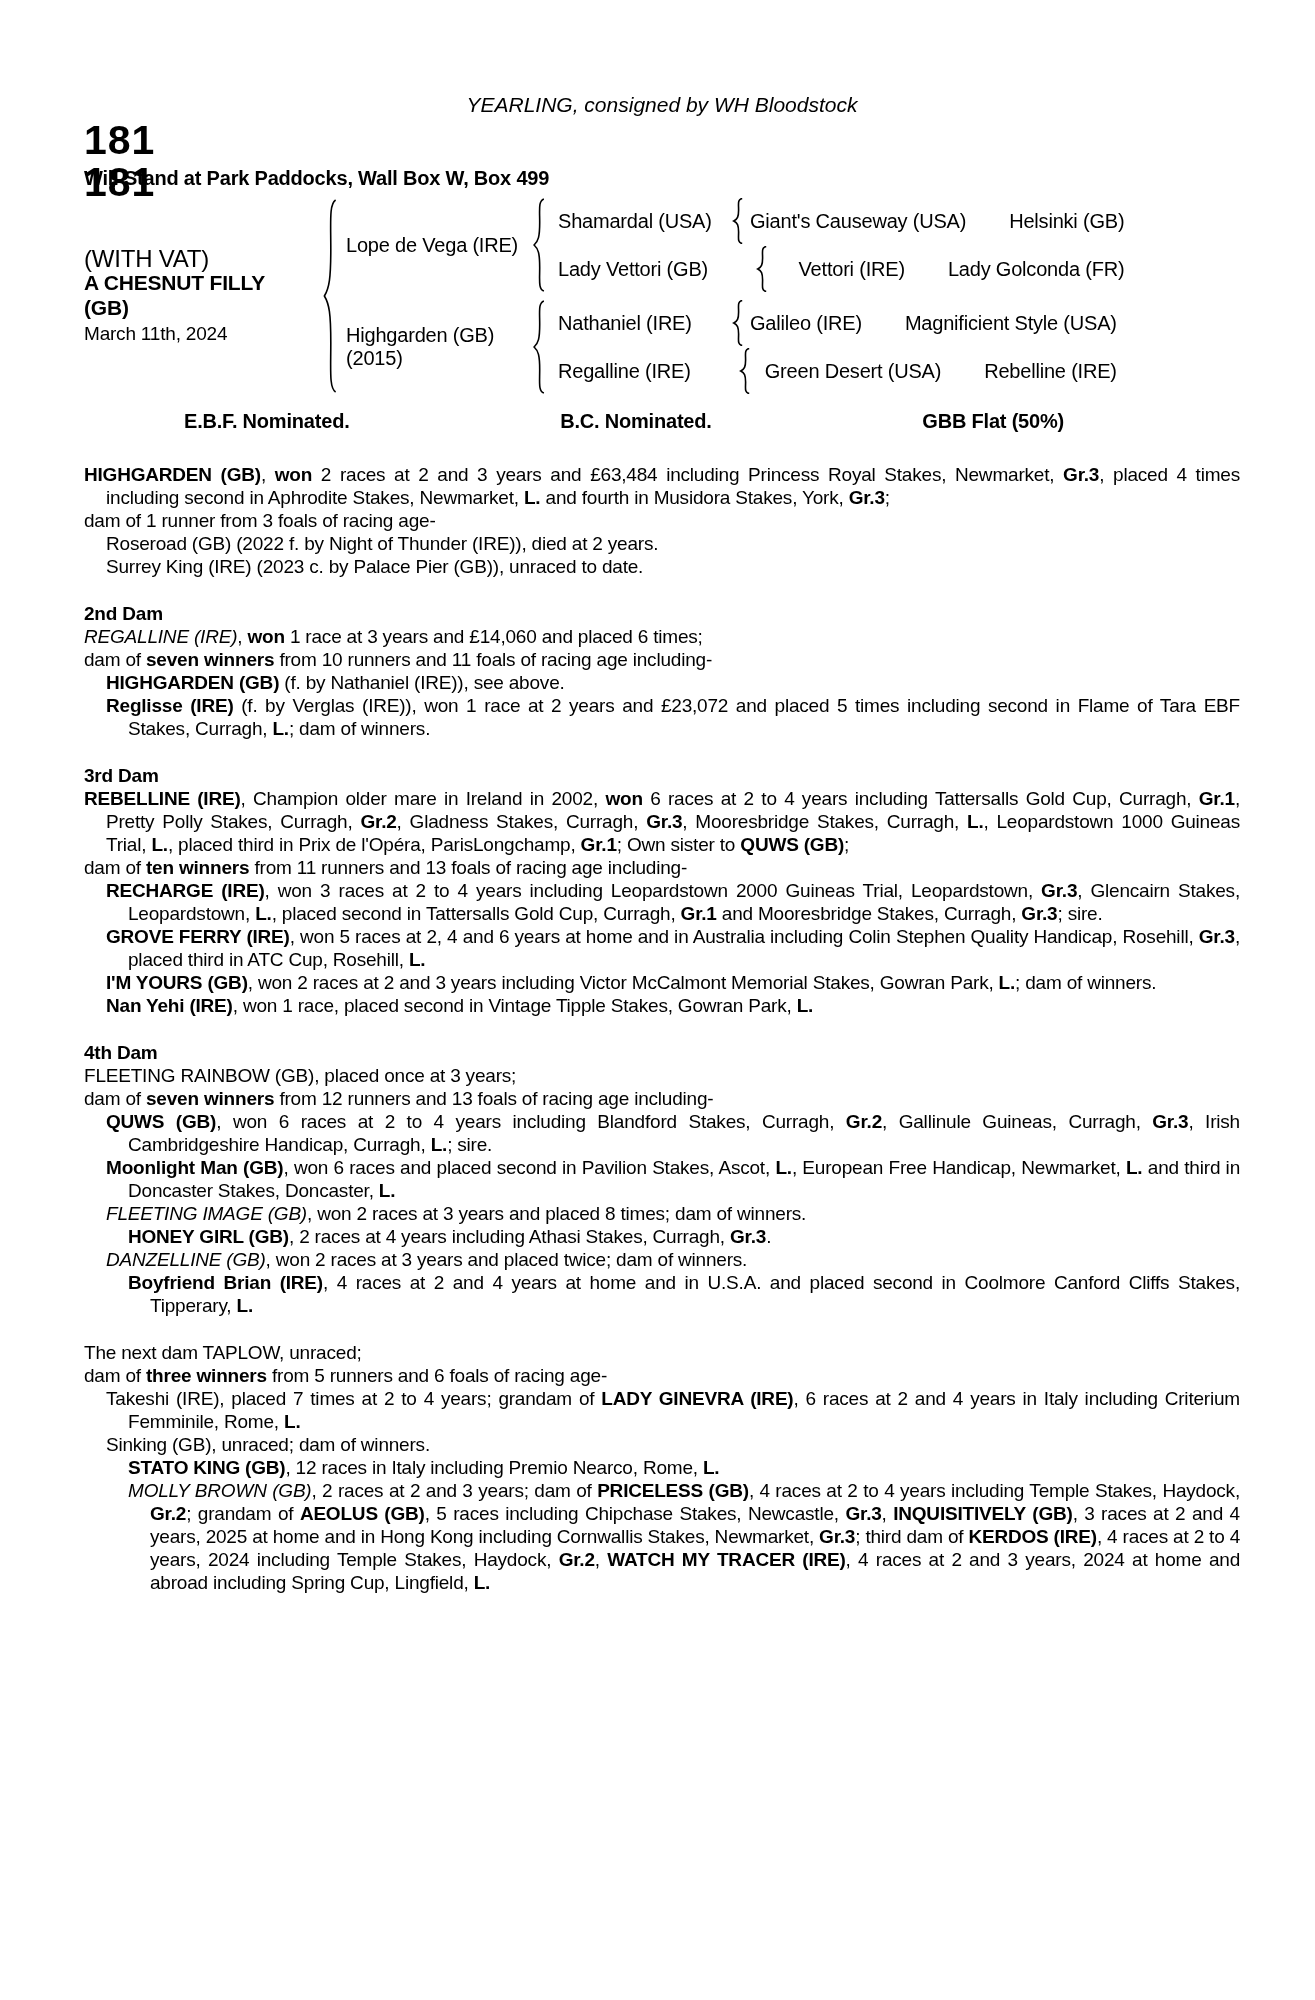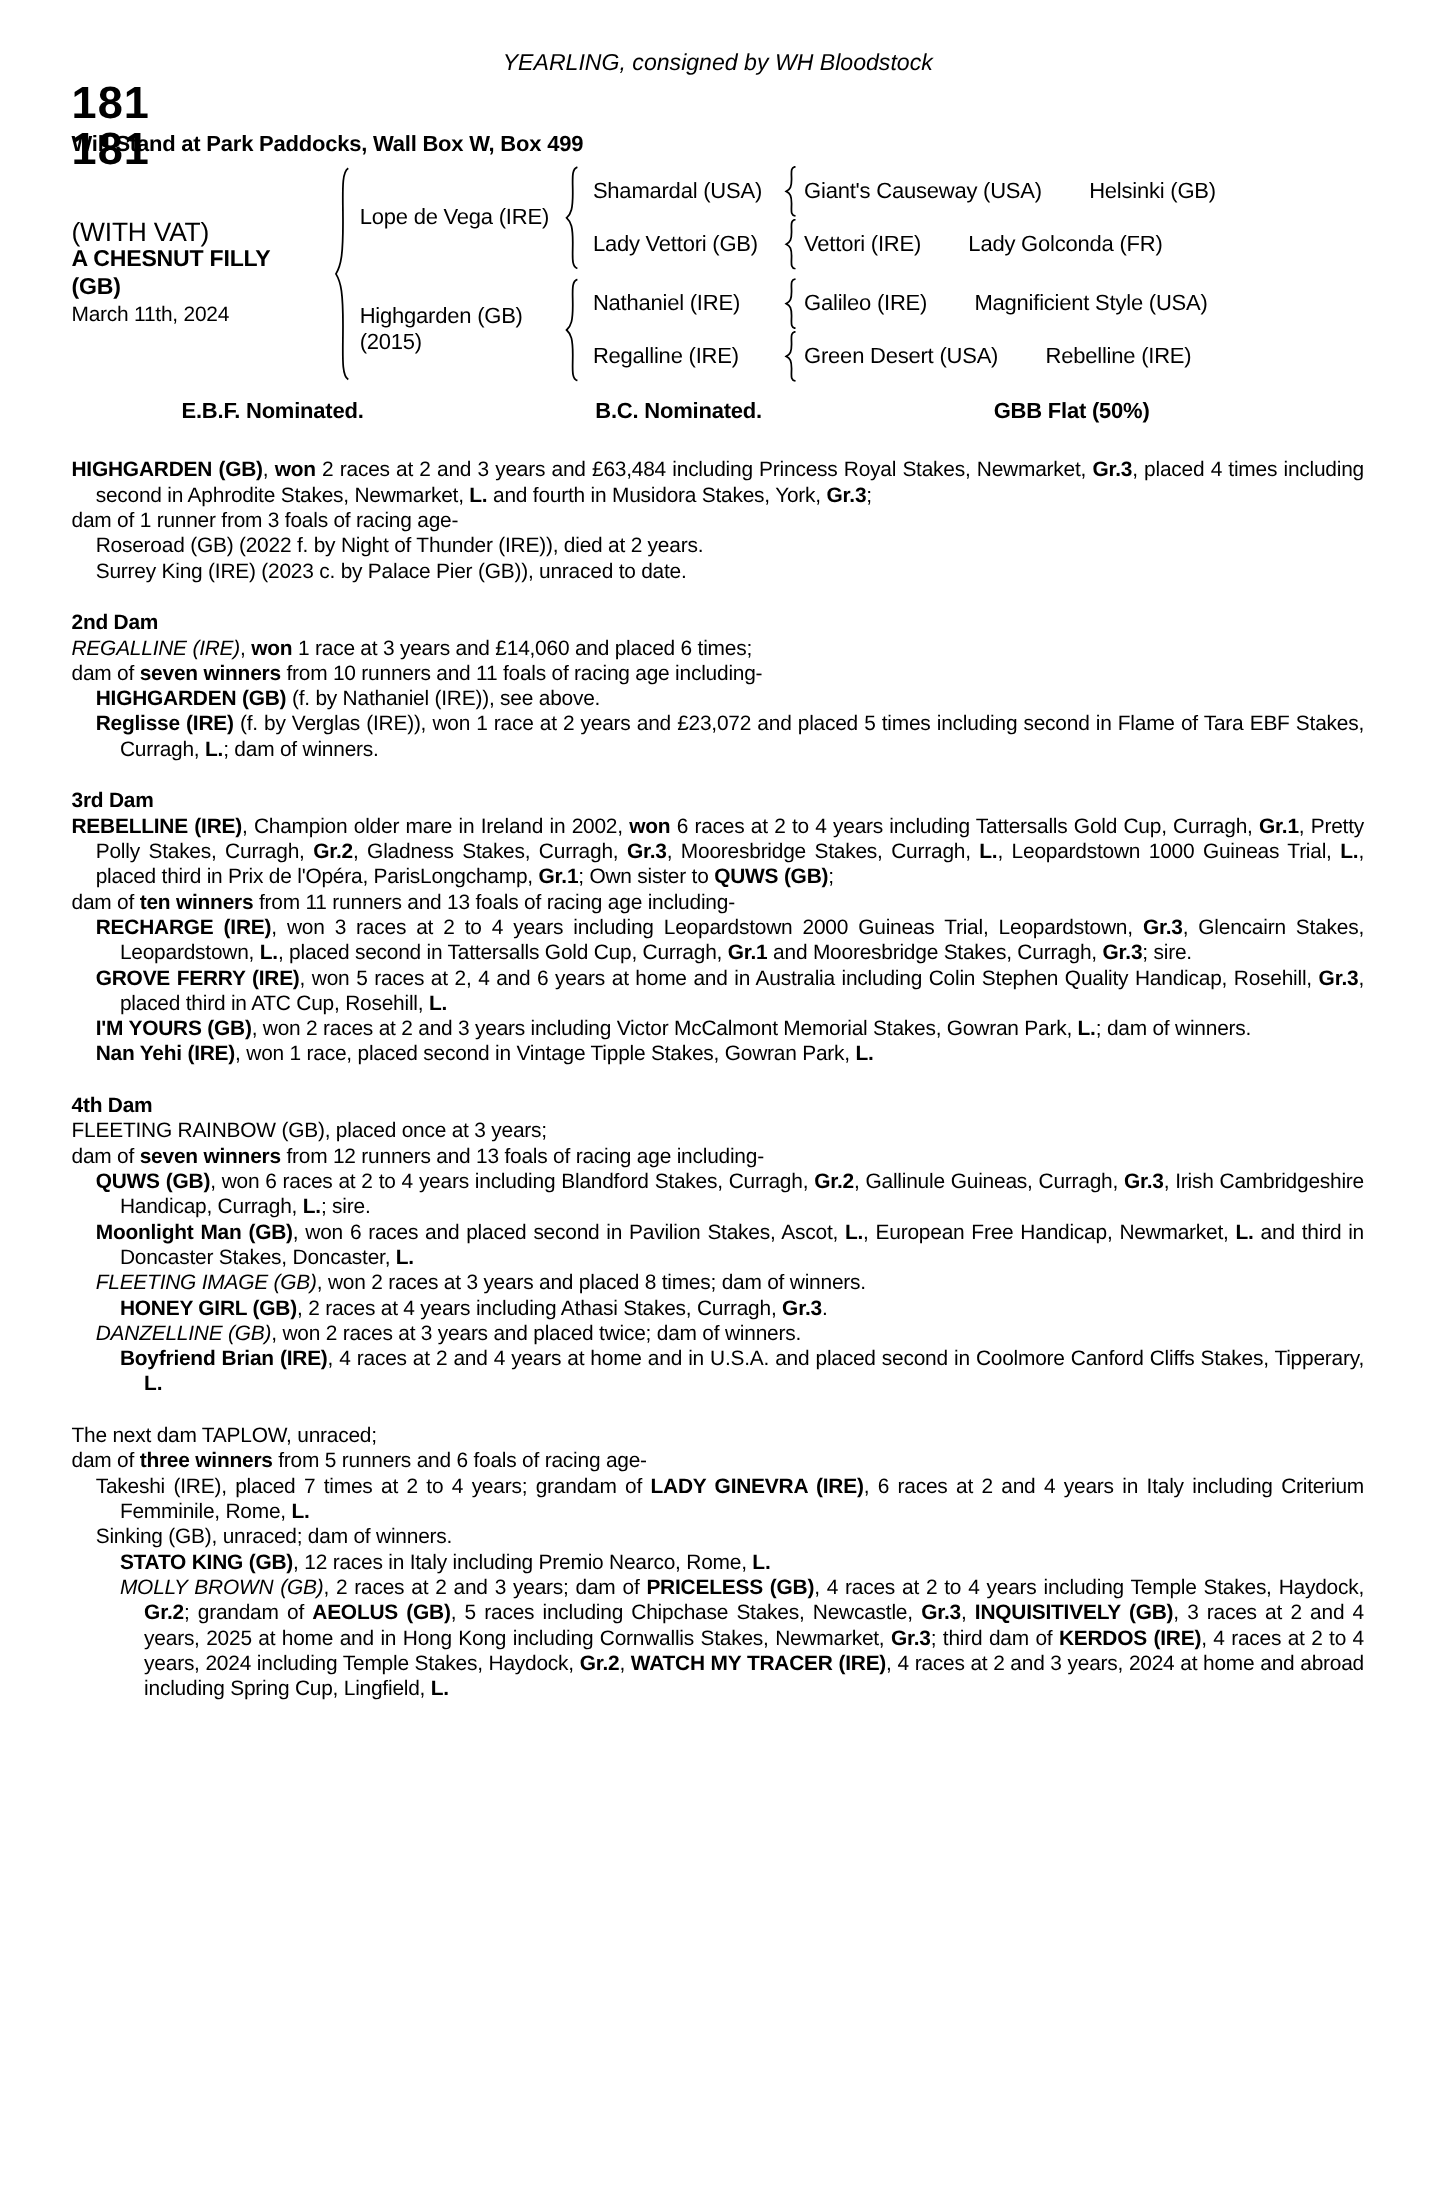--- a/index.html
+++ b/index.html
@@ -1,21 +1,21 @@
 <!DOCTYPE html>
 <html><head>
 <meta charset="utf-8">
 <style>
   html,body{margin:0;padding:0;}
   body{
     width:1315px;height:2000px;background:#ffffff;color:#000000;
     font-family:"Liberation Sans", sans-serif;overflow:hidden;
     -webkit-font-smoothing:antialiased;
   }
-  .page{padding:46px 75px 0 65px;}
+  .page{padding:46px 75px 0 84px;margin-top:47px;}
 
   .masthead{text-align:center;font-style:italic;font-size:21px;line-height:24px;}
 
   .lot-row{display:flex;justify-content:space-between;align-items:flex-start;height:46px;margin-top:2px;flex-direction:column;}
   .lot{font-size:41px;font-weight:bold;line-height:42px;letter-spacing:1px;}
 
   .stand{font-weight:bold;font-size:20px;letter-spacing:-0.2px;margin-top:2px;}
 
   
   .tree{display:flex;align-items:center;margin-top:8px;font-size:20px;letter-spacing:-0.2px;}
@@ -25,21 +25,21 @@
   .subject .foaled{font-size:19px;line-height:23px;margin-top:2px;}
   .brace{flex:none;display:block;}
   .brace path{stroke:#000;fill:none;stroke-width:1.6px;vector-effect:non-scaling-stroke;}
   .brace-lg{width:16px;height:196px;}
   .brace-md{width:14px;height:94px;}
   .brace-sm{width:12px;height:46px;}
   .gen1col{display:flex;flex-direction:column;gap:8px;margin-left:8px;}
   .gen1group{display:flex;align-items:center;}
   .gen1name{width:180px;flex:none;line-height:23px;margin-right:6px;}
   .gen2col{display:flex;flex-direction:column;gap:2px;margin-left:2px;}
-  .gen2group{display:flex;align-items:center;}
+  .gen2group{display:flex;align-items:center;justify-content:space-between;}
   .gen2name{width:170px;flex:none;margin-left:10px;margin-right:4px;line-height:23px;}
   .gen3col{display:flex;margin-left:6px;line-height:23px;gap:43px;}
 
   .noms{display:flex;justify-content:space-between;width:880px;margin:16px 0 0 100px;
         font-weight:bold;font-size:20px;letter-spacing:-0.2px;gap:44px;}
 
   
   .sections{margin-top:30px;font-size:19px;line-height:23px;text-align:justify;letter-spacing:-0.2px;}
   .section{margin-top:24px;}
   .section:first-child{margin-top:0;}

